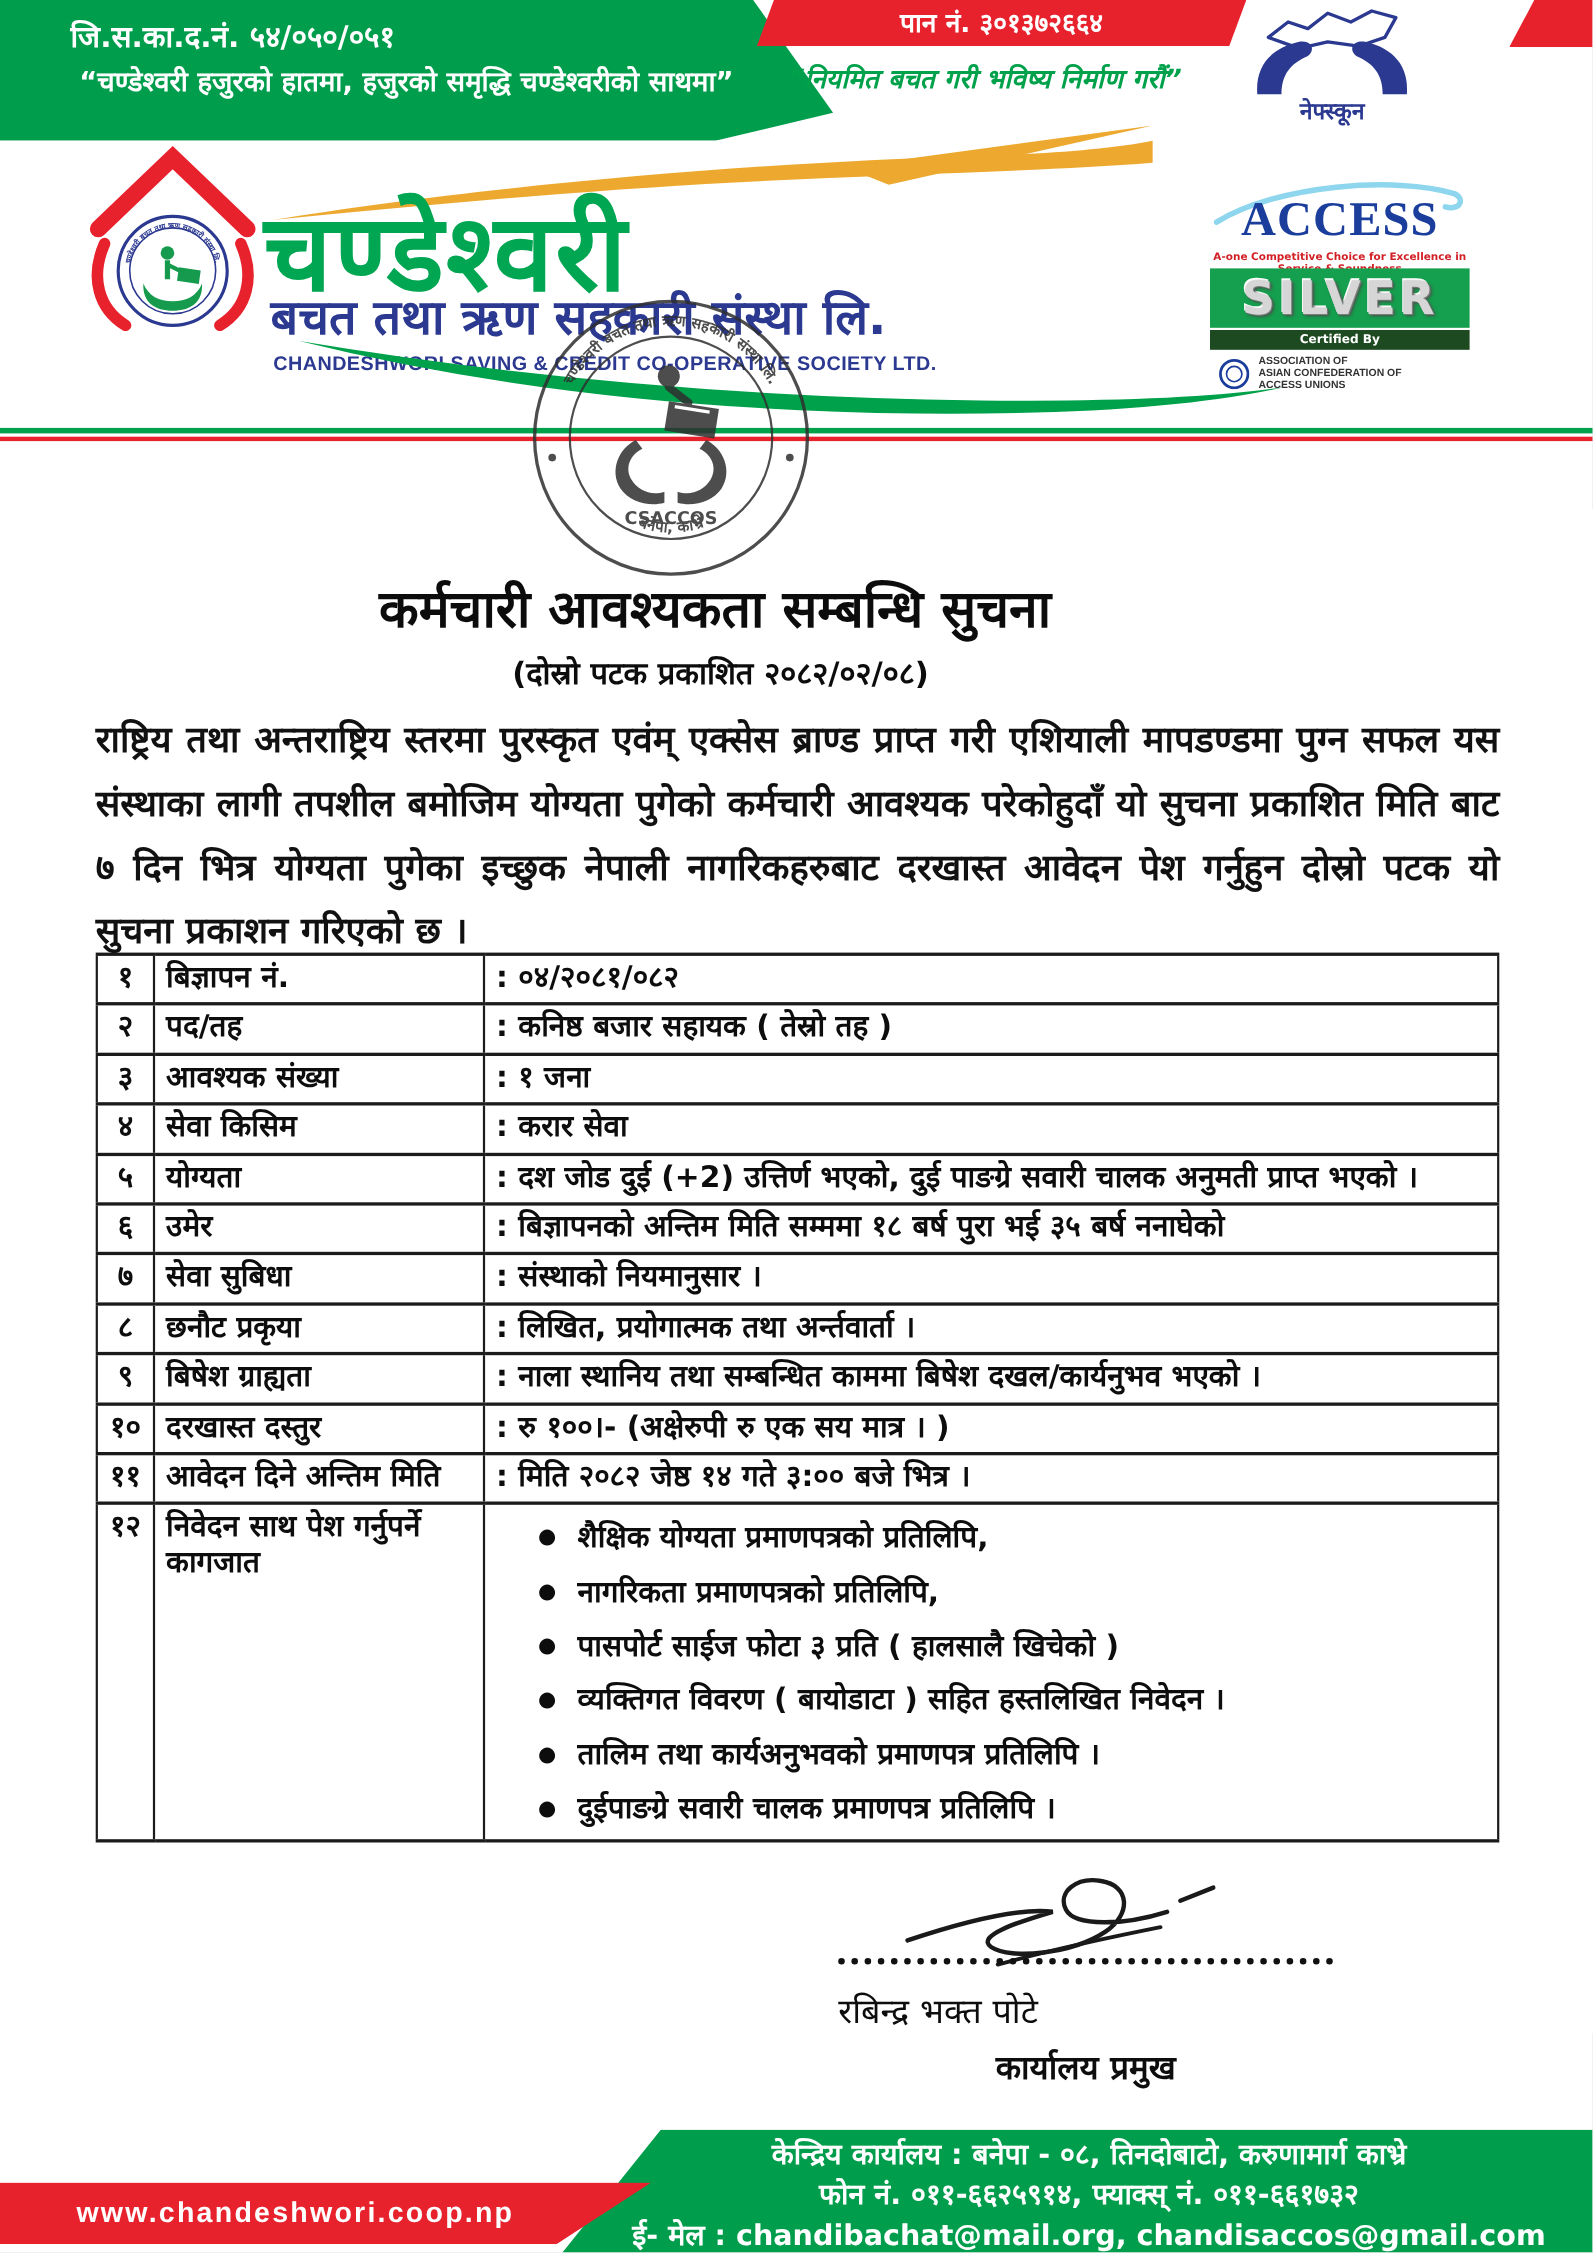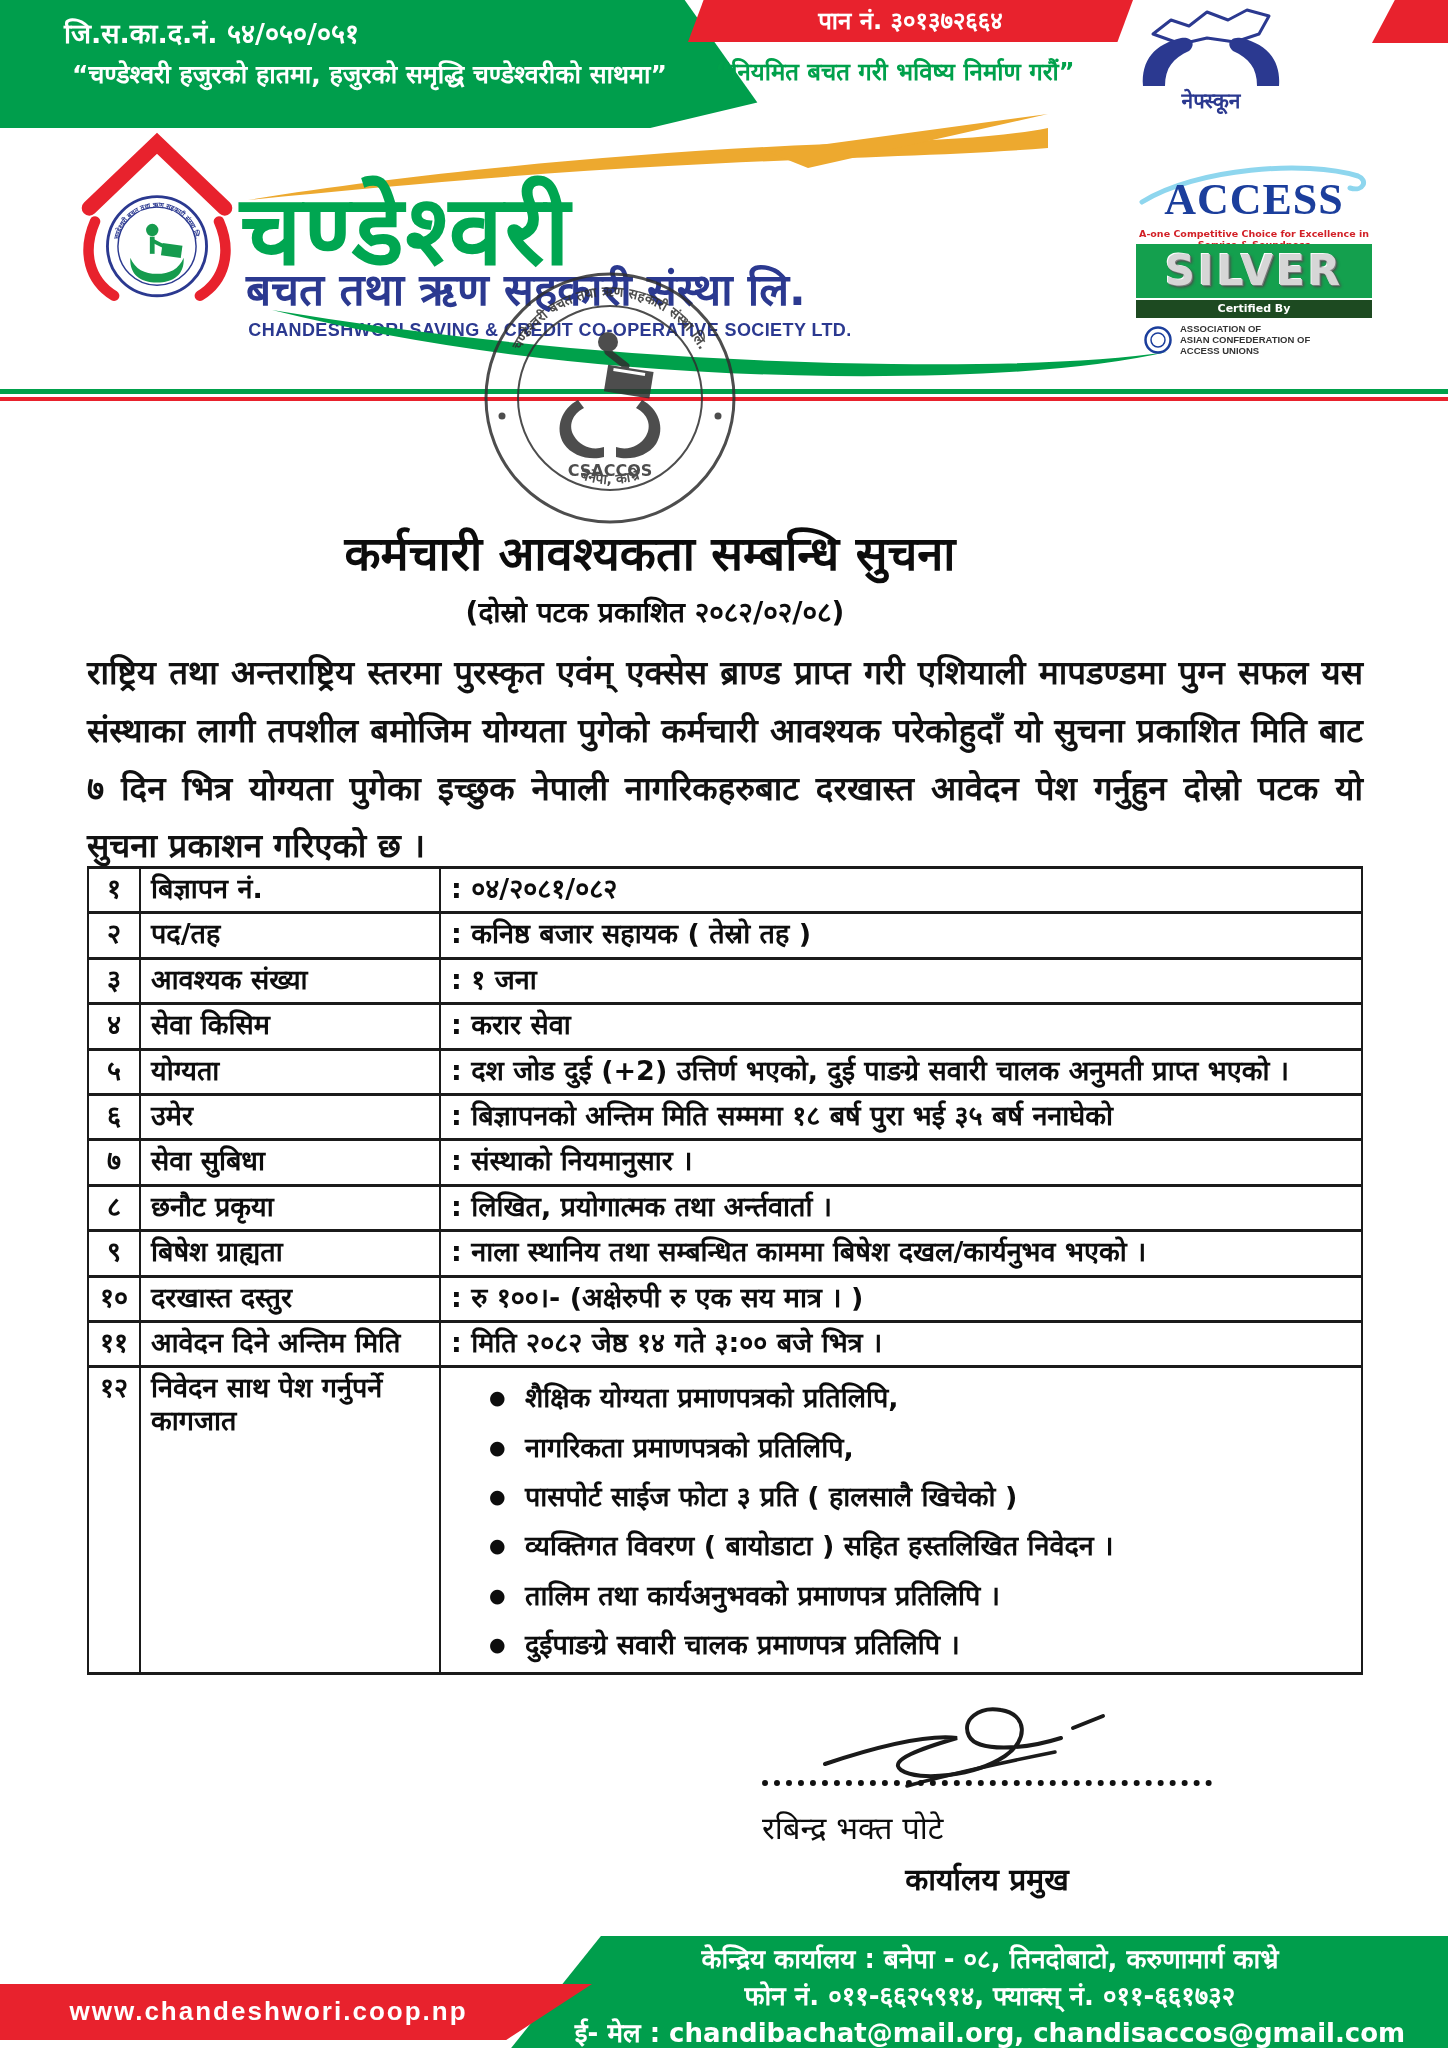--- a/index.html
+++ b/index.html
@@ -12,36 +12,36 @@
 
   
   .ribbon-green{left:0;top:0;width:765px;height:128px;background:#009e4c;
     clip-path:polygon(0 0,89.5% 0,99% 80%,85% 100%,0 100%);}
   .reg-no{left:64px;top:14px;color:#fff;font-weight:bold;font-size:27px;}
   .slogan-left{left:72px;top:56px;color:#fff;font-weight:bold;font-size:25px;}
   .pan-band{left:688px;top:0;width:445px;height:42px;background:#e8222d;
     clip-path:polygon(3.5% 0,100% 0,96.5% 100%,0 100%);
     color:#fff;font-weight:bold;font-size:24px;text-align:center;line-height:42px;}
   .slogan-right{left:655px;top:54px;width:480px;text-align:center;
-    color:#00a14b;font-weight:bold;font-size:24px;}
+    color:#00a14b;font-weight:bold;font-size:24px;font-style:italic;}
   .corner-red{left:1372px;top:0;width:76px;height:43px;background:#e8222d;
     clip-path:polygon(30% 0,100% 0,100% 100%,0 100%);}
   .nefscun-label{left:1130px;top:86px;width:162px;text-align:center;
     color:#2b3990;font-weight:bold;font-size:21px;}
 
   
   .brand-name{left:240px;top:182px;font-size:97px;font-weight:bold;color:#00a651;
     letter-spacing:2px;line-height:1;}
   .brand-tagline-dev{left:246px;top:266px;font-size:44px;font-weight:bold;color:#2b3990;line-height:1.1;}
   .brand-eng{left:240px;top:320px;width:620px;text-align:center;
     font-family:"Liberation Sans","DejaVu Sans",sans-serif;
     font-size:18px;font-weight:bold;color:#2b3990;letter-spacing:.4px;}
 
   
-  .access-block{left:1136px;top:148px;width:236px;height:200px;}
+  .access-block{left:1100px;top:148px;width:236px;height:200px;}
   .access-title{position:absolute;left:0;top:30px;width:100%;text-align:center;
     font-family:"Liberation Serif","DejaVu Serif",serif;
     font-size:44px;font-weight:bold;color:#1b3e9c;letter-spacing:1px;line-height:1;}
   .access-tagline{position:absolute;left:0;top:80px;width:100%;text-align:center;
     font-size:9.5px;font-weight:bold;color:#d21f26;}
   .silver-band{position:absolute;left:0;top:96px;width:100%;height:54px;background:#14a04e;
     text-align:center;line-height:54px;font-size:42px;font-weight:bold;letter-spacing:3px;
     color:#d6d6d6;text-shadow:1px 1px 0 #7c7c7c,2px 2px 3px #4a4a4a,-1px -1px 0 #ffffff;}
   .certified-band{position:absolute;left:0;top:152px;width:100%;height:18px;background:#1d4a21;
     color:#fff;font-size:11px;font-weight:bold;text-align:center;line-height:18px;}

